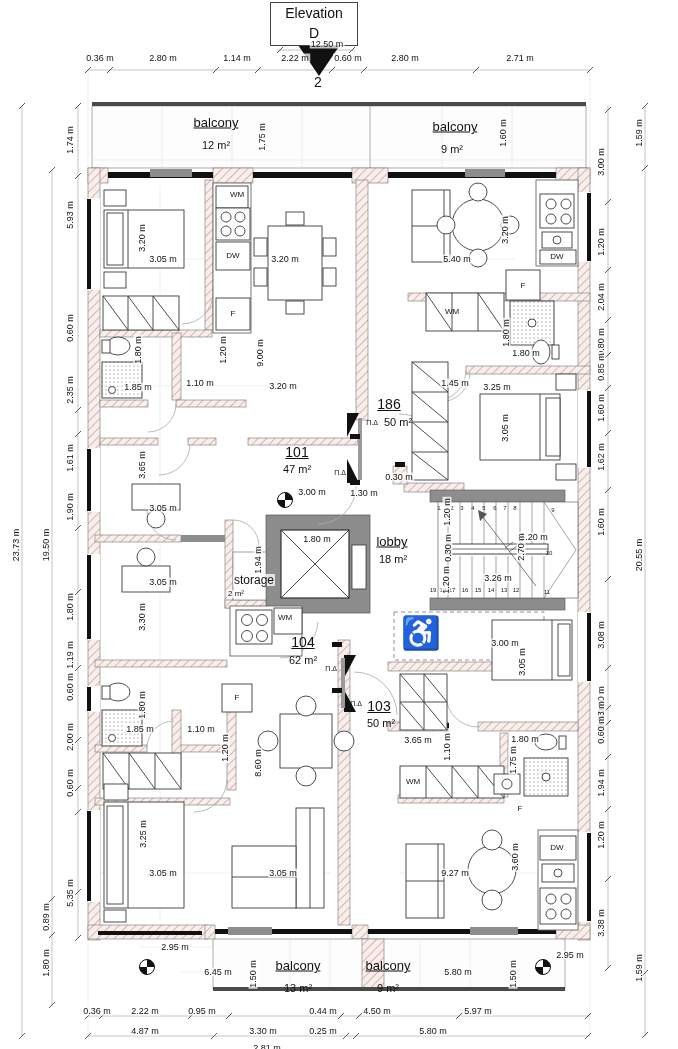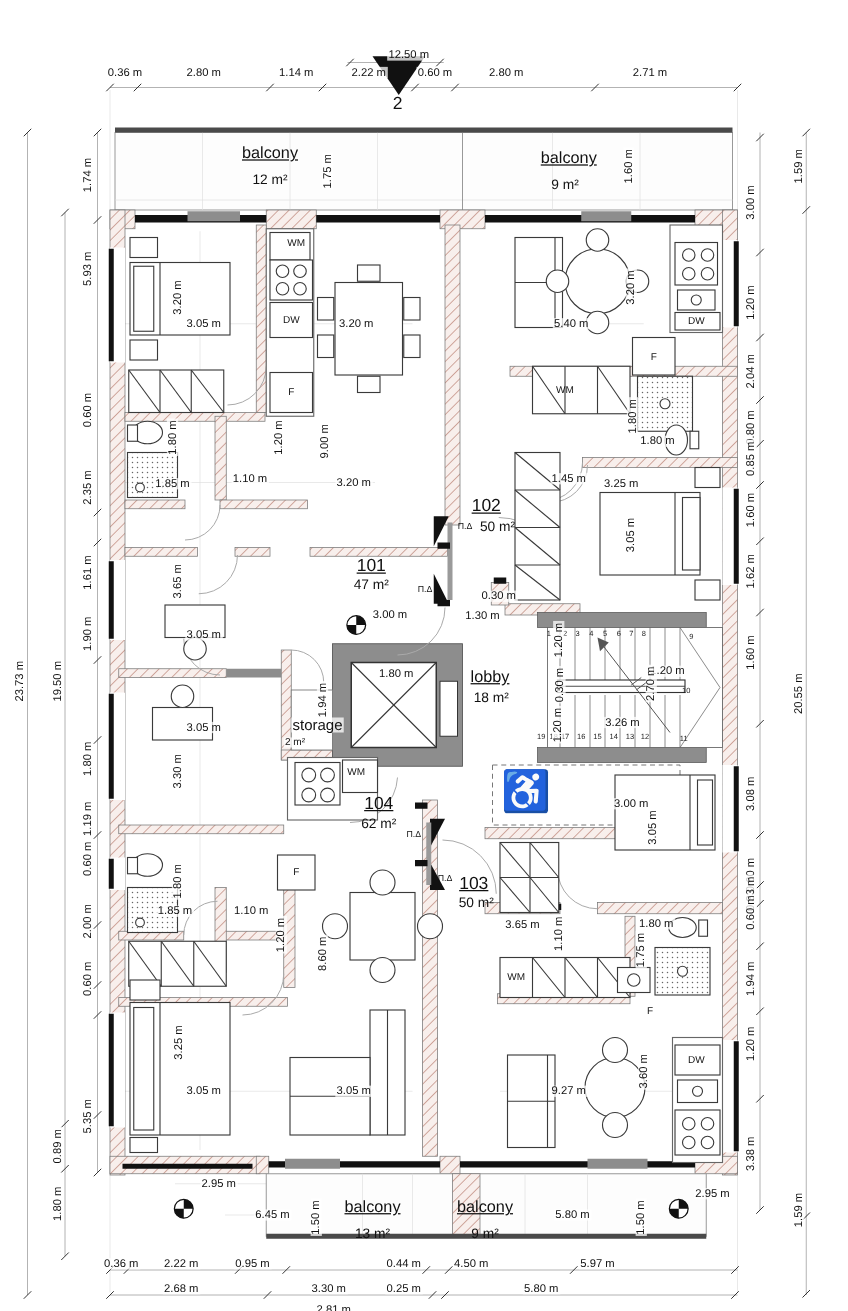--- a/index.html
+++ b/index.html
@@ -430,39 +430,43 @@
   <g>
     <circle cx="285" cy="500" r="7.5" fill="#fff" stroke="#111" stroke-width="1"></circle>
     <path d="M285,500 L285,492.5 A7.5,7.5 0 0 1 292.5,500 Z M285,500 L285,507.5 A7.5,7.5 0 0 1 277.5,500 Z" fill="#111"></path>
     <circle cx="147" cy="967" r="7.5" fill="#fff" stroke="#111" stroke-width="1"></circle>
     <path d="M147,967 L147,959.5 A7.5,7.5 0 0 1 154.5,967 Z M147,967 L147,974.5 A7.5,7.5 0 0 1 139.5,967 Z" fill="#111"></path>
     <circle cx="543" cy="967" r="7.5" fill="#fff" stroke="#111" stroke-width="1"></circle>
     <path d="M543,967 L543,959.5 A7.5,7.5 0 0 1 550.5,967 Z M543,967 L543,974.5 A7.5,7.5 0 0 1 535.5,967 Z" fill="#111"></path>
   </g>
 </svg>
 
+<div class="elev-box">
+  <div>Elevation</div>
+  <div>D</div>
+</div>
 <span class="dim" style="left:327px;top:44px">12.50 m</span>
 <span class="elev-num">2</span>
 
 <span class="dim" style="left:100px;top:58px">0.36 m</span>
 <span class="dim" style="left:163px;top:58px">2.80 m</span>
 <span class="dim" style="left:237px;top:58px">1.14 m</span>
 <span class="dim" style="left:295px;top:58px">2.22 m</span>
 <span class="dim" style="left:348px;top:58px">0.60 m</span>
 <span class="dim" style="left:405px;top:58px">2.80 m</span>
 <span class="dim" style="left:520px;top:58px">2.71 m</span>
 
 <span class="dim" style="left:97px;top:1011px">0.36 m</span>
 <span class="dim" style="left:145px;top:1011px">2.22 m</span>
 <span class="dim" style="left:202px;top:1011px">0.95 m</span>
 <span class="dim" style="left:267px;top:1048px">2.81 m</span>
 <span class="dim" style="left:323px;top:1011px">0.44 m</span>
 <span class="dim" style="left:377px;top:1011px">4.50 m</span>
 <span class="dim" style="left:478px;top:1011px">5.97 m</span>
-<span class="dim" style="left:145px;top:1031px">2.68 m</span>
+<span class="dim" style="left:145px;top:1031px">4.87 m</span>
 <span class="dim" style="left:263px;top:1031px">3.30 m</span>
 <span class="dim" style="left:323px;top:1031px">0.25 m</span>
 <span class="dim" style="left:433px;top:1031px">5.80 m</span>
 
 <span class="dim rot" style="left:16px;top:545px">23.73 m</span>
 <span class="dim rot" style="left:46px;top:545px">19.50 m</span>
 <span class="dim rot" style="left:46px;top:917px">0.89 m</span>
 <span class="dim rot" style="left:46px;top:963px">1.80 m</span>
 <span class="dim rot" style="left:70px;top:140px">1.74 m</span>
 <span class="dim rot" style="left:70px;top:215px">5.93 m</span>
@@ -499,21 +503,21 @@
 <span class="dim name" style="left:216px;top:122px">balcony</span>
 <span class="dim area" style="left:216px;top:145px">12 m²</span>
 <span class="dim name" style="left:455px;top:126px">balcony</span>
 <span class="dim area" style="left:452px;top:149px">9 m²</span>
 <span class="dim name" style="left:298px;top:965px">balcony</span>
 <span class="dim area" style="left:298px;top:988px">13 m²</span>
 <span class="dim name" style="left:388px;top:965px">balcony</span>
 <span class="dim area" style="left:388px;top:988px">9 m²</span>
 <span class="dim unum" style="left:297px;top:452px">101</span>
 <span class="dim area" style="left:297px;top:469px">47 m²</span>
-<span class="dim unum" style="left:389px;top:404px">102</span>
+<span class="dim unum" style="left:389px;top:404px">186</span>
 <span class="dim area" style="left:398px;top:422px">50 m²</span>
 <span class="dim unum" style="left:379px;top:706px">103</span>
 <span class="dim area" style="left:381px;top:723px">50 m²</span>
 <span class="dim unum" style="left:303px;top:642px">104</span>
 <span class="dim area" style="left:303px;top:660px">62 m²</span>
 <span class="dim name" style="left:392px;top:541px">lobby</span>
 <span class="dim area" style="left:393px;top:559px">18 m²</span>
 <span class="dim" style="left:254px;top:580px;font-size:12px">storage</span>
 <span class="dim small" style="left:236px;top:594px">2 m²</span>
 
@@ -569,21 +573,21 @@
 <span class="dim rot" style="left:505px;top:230px">3.20 m</span>
 <span class="dim rot" style="left:506px;top:333px">1.80 m</span>
 <span class="dim" style="left:526px;top:353px">1.80 m</span>
 <span class="dim" style="left:455px;top:383px">1.45 m</span>
 <span class="dim" style="left:497px;top:387px">3.25 m</span>
 <span class="dim rot" style="left:505px;top:428px">3.05 m</span>
 <span class="dim rot" style="left:142px;top:465px">3.65 m</span>
 <span class="dim" style="left:163px;top:508px">3.05 m</span>
 <span class="dim" style="left:312px;top:492px">3.00 m</span>
 <span class="dim" style="left:399px;top:477px">0.30 m</span>
-<span class="dim" style="left:386px;top:493px">1.30 m</span>
+<span class="dim" style="left:364px;top:493px">1.30 m</span>
 <span class="dim" style="left:163px;top:582px">3.05 m</span>
 <span class="dim rot" style="left:142px;top:617px">3.30 m</span>
 <span class="dim" style="left:317px;top:539px">1.80 m</span>
 <span class="dim rot" style="left:258px;top:560px">1.94 m</span>
 <span class="dim rot" style="left:447px;top:512px">1.20 m</span>
 <span class="dim rot" style="left:448px;top:548px">0.30 m</span>
 <span class="dim rot" style="left:446px;top:580px">1.20 m</span>
 <span class="dim" style="left:534px;top:537px">1.20 m</span>
 <span class="dim rot" style="left:521px;top:547px">2.70 m</span>
 <span class="dim" style="left:498px;top:578px">3.26 m</span>

